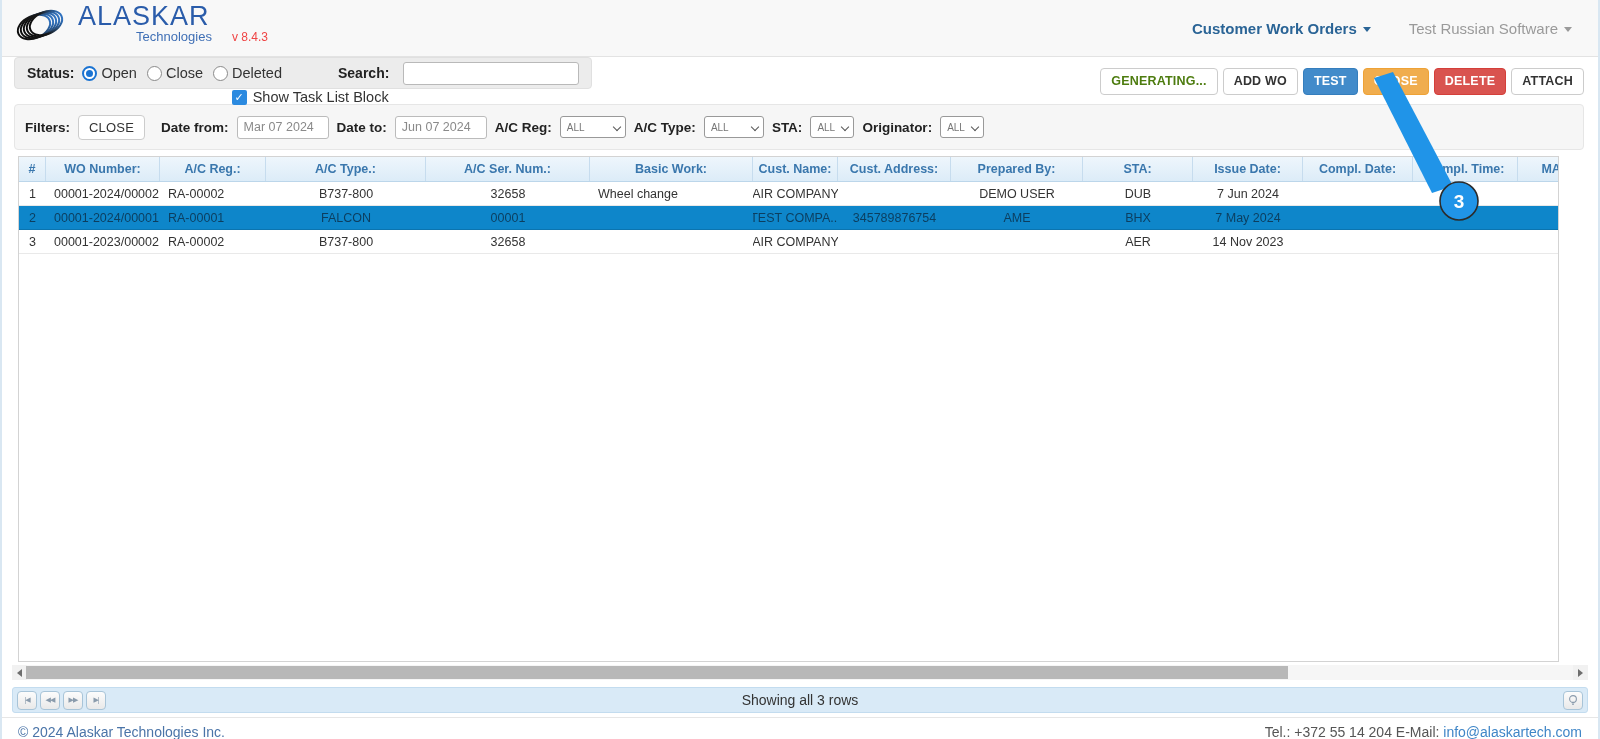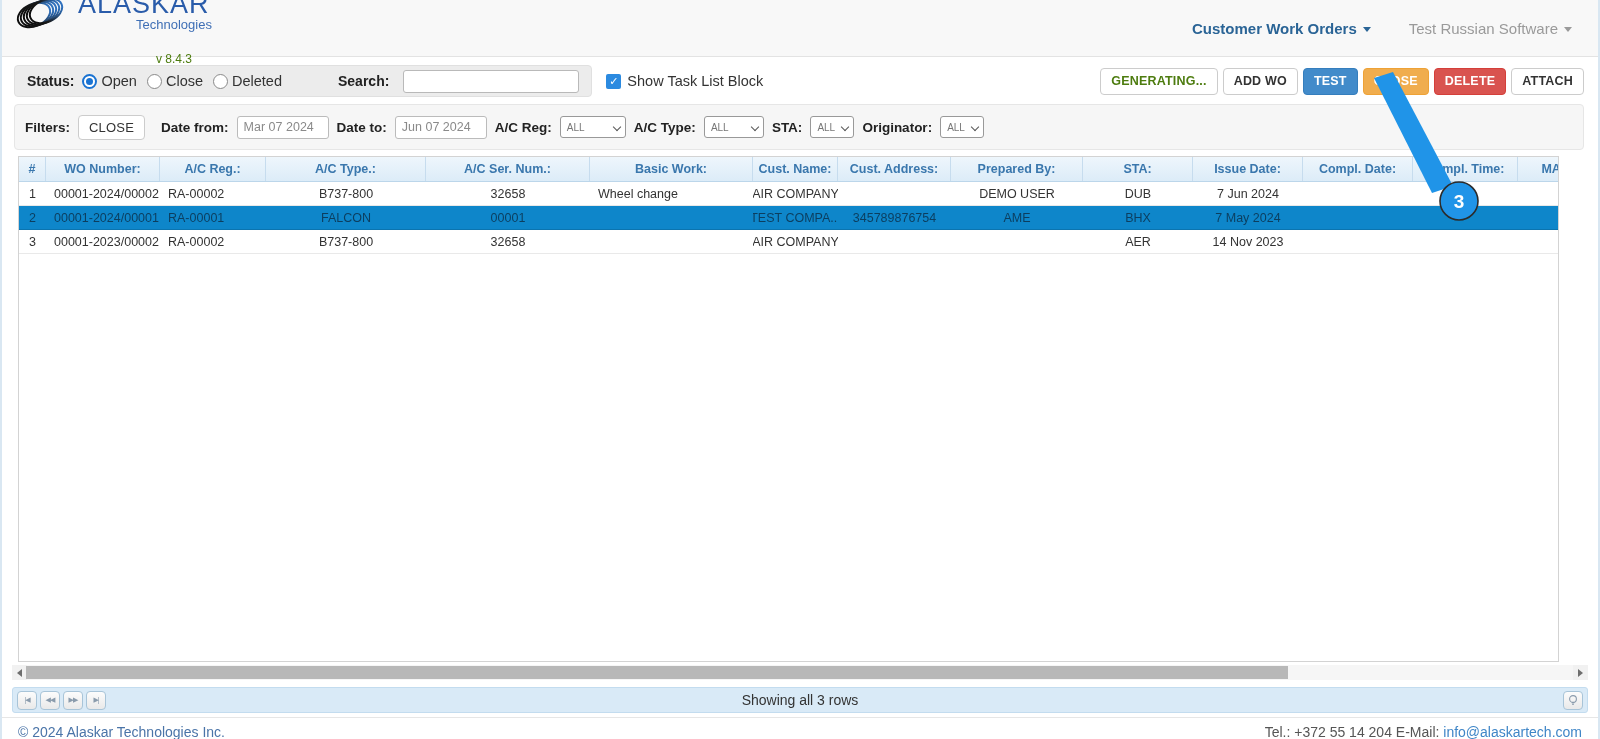--- a/index.html
+++ b/index.html
@@ -7,23 +7,23 @@
     font-family:"Liberation Sans", sans-serif; background:#fff; }
   .page { position:relative; width:1600px; height:739px;
     border-left:2px solid #d9e7f2; border-right:2px solid #d9e7f2; background:#fff; }
 
   
   .topbar { height:57px; background:#f8f8f8; border-bottom:1px solid #e3e3e3;
     display:flex; align-items:center; justify-content:space-between; padding:0 26px 0 10px; }
   .brand { display:flex; align-items:flex-start; gap:4px; }
   .brand-text { display:flex; flex-direction:column; }
   .brand-name { color:#2a5caa; font-size:27px; letter-spacing:1px; font-weight:400; line-height:26px; }
-  .brand-sub-row { display:flex; align-items:center; gap:20px; margin-left:58px;flex-direction:column; }
+  .brand-sub-row { display:flex; align-items:flex-end; gap:20px; margin-left:58px; }
   .brand-sub { color:#3f6fb5; font-size:13px; }
-  .brand-ver { color:#4d7c0f; font-size:12px; }
+  .brand-ver { color:#ef4444; font-size:12px; }
   .topnav { display:flex; align-items:center; gap:38px; }
   .nav-link { font-size:15px; font-weight:bold; color:#2a6496; cursor:pointer; display:flex; align-items:center; gap:6px;}
   .nav-user { font-size:15px; color:#9a9a9a; cursor:pointer; display:flex; align-items:center; gap:6px;}
   .caret { width:0; height:0; border-left:4.5px solid transparent; border-right:4.5px solid transparent; border-top:5px solid currentColor; display:inline-block; margin-top:2px;}
 
   
   .toolbar { display:flex; align-items:center; justify-content:space-between; margin:8px 14px 0 12px; height:32px; }
   .status-box { background:#ececec; border:1px solid #e0e0e0; border-radius:4px;
     display:flex; align-items:center; height:32px; padding:0 12px; gap:8px; }
   .lbl { font-weight:bold; font-size:14px; color:#222; }
@@ -140,21 +140,21 @@
         <span class="caret"></span>
       </span>
       <span class="nav-user">
         <span>Test Russian Software</span>
         <span class="caret"></span>
       </span>
     </div>
   </div>
 
   <div class="toolbar">
-    <div style="display:flex; align-items:center;">
+    <div style="display:flex; align-items:center;flex-direction:column;">
       <div class="status-box">
         <span class="lbl">Status:</span>
         <span id="status-radios" style="display:flex; align-items:center; gap:8px;">
             <span class="radio-opt">
               <span class="radio checked"></span>
               <span>Open</span>
             </span>
             <span class="radio-opt">
               <span class="radio"></span>
               <span>Close</span>

